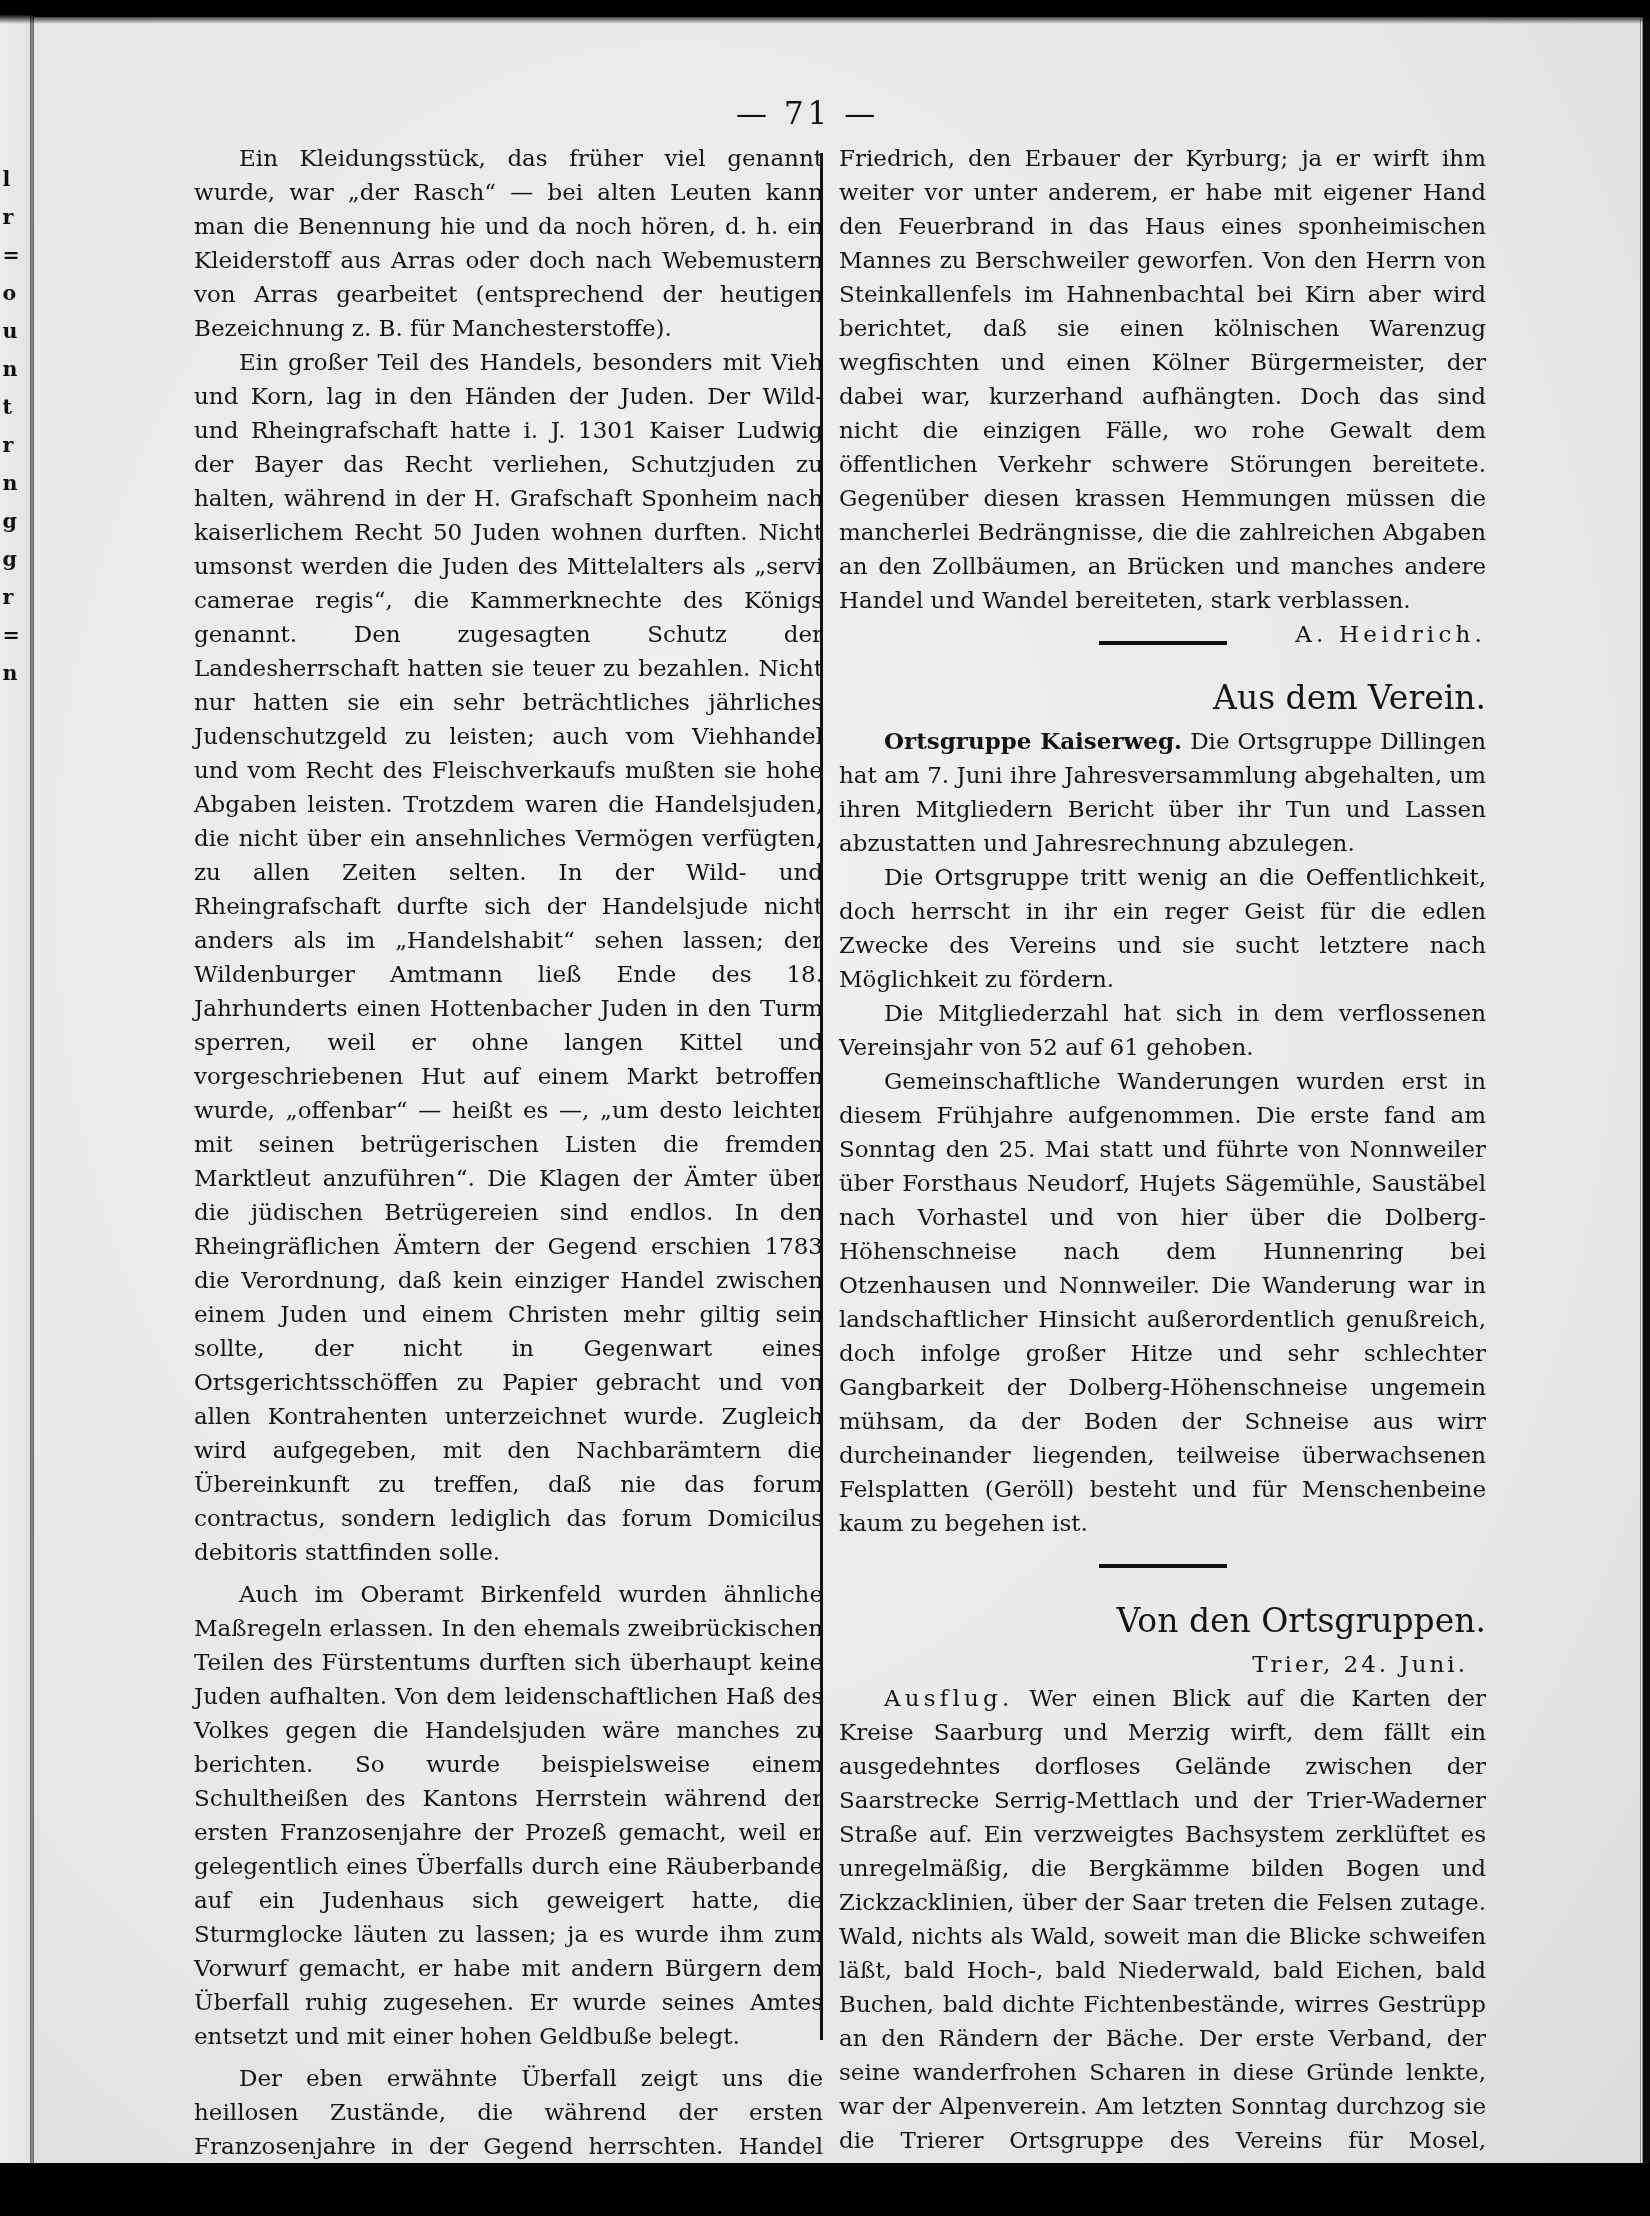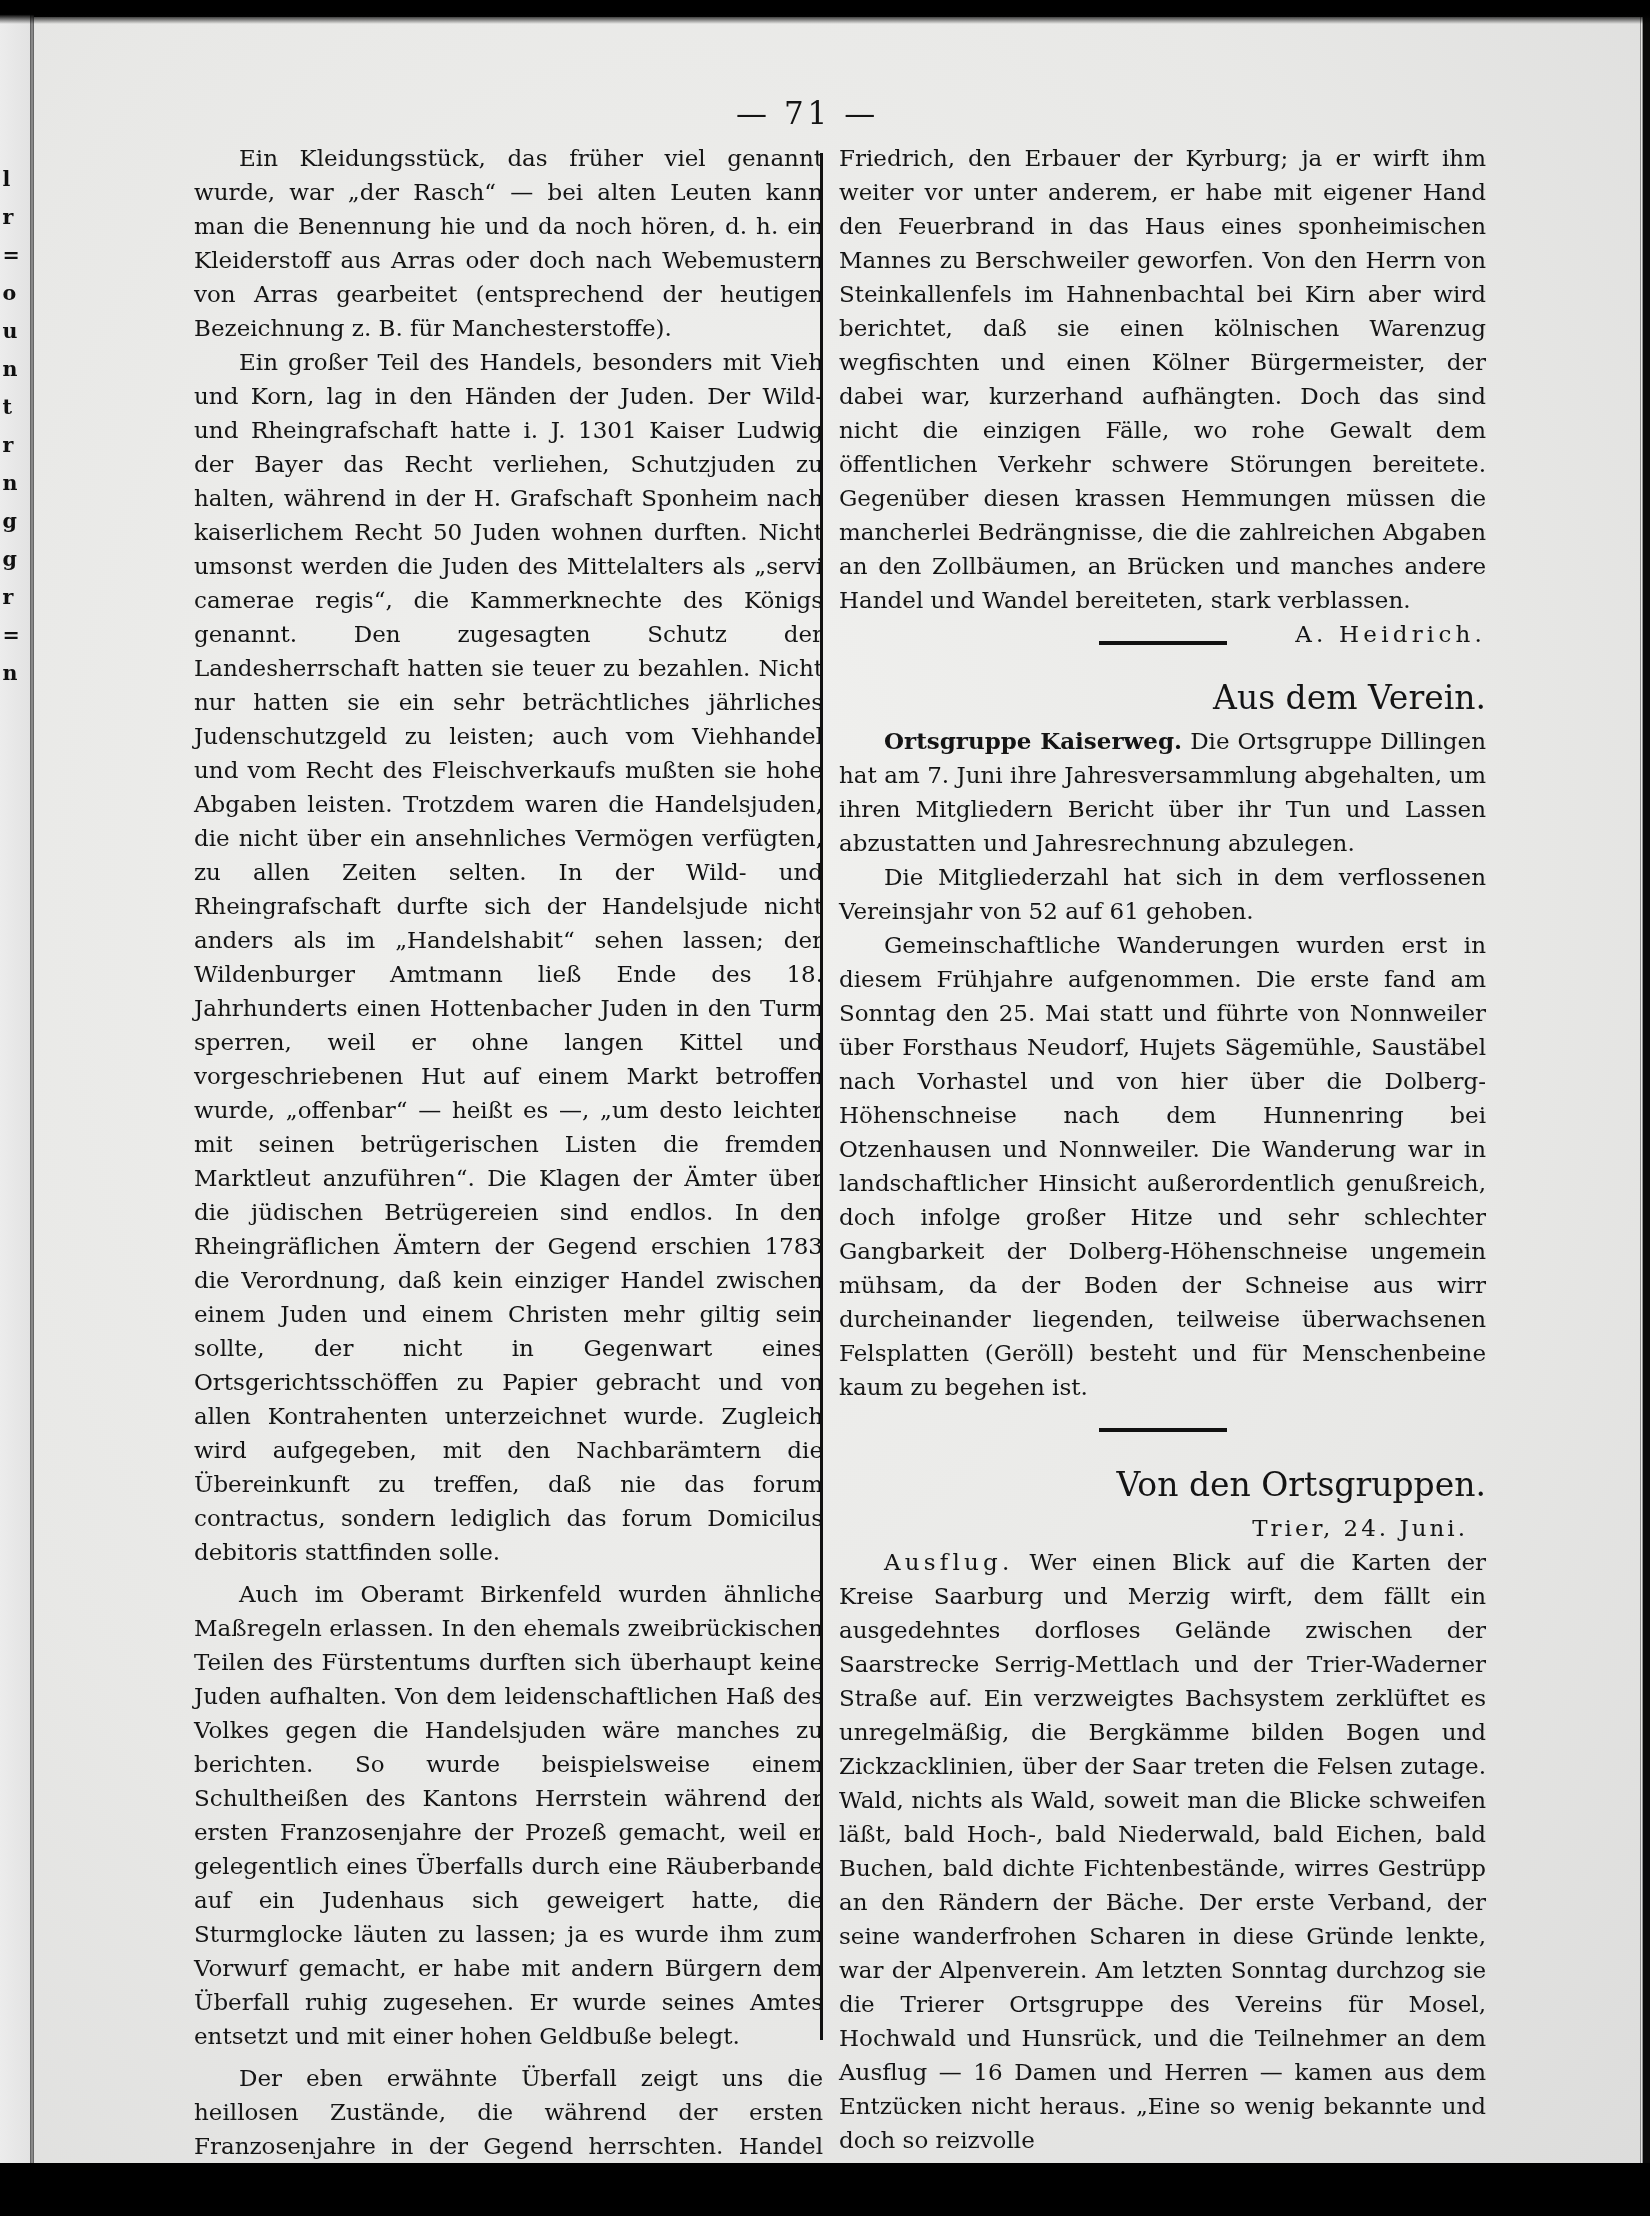--- a/index.html
+++ b/index.html
@@ -110,20 +110,21 @@
       <span>Friedrich, den Erbauer der Kyrburg; ja er wirft ihm weiter vor unter anderem, er habe mit eigener Hand den Feuerbrand in das Haus eines sponheimischen Mannes zu Berschweiler geworfen. Von den Herrn von Steinkallenfels im Hahnenbachtal bei Kirn aber wird berichtet, daß sie einen kölnischen Warenzug wegfischten und einen Kölner Bürgermeister, der dabei war, kurzerhand aufhängten. Doch das sind nicht die einzigen Fälle, wo rohe Gewalt dem öffentlichen Verkehr schwere Störungen bereitete. Gegenüber diesen krassen Hemmungen müssen die mancherlei Bedrängnisse, die die zahlreichen Abgaben an den Zollbäumen, an Brücken und manches andere Handel und Wandel bereiteten, stark verblassen.</span>
       <span class="signature">A. Heidrich.</span>
     </p>
 
     <div class="section-rule"></div>
     <h2 class="section-title">Aus dem Verein.</h2>
     <p>
       <span class="bold-run">Ortsgruppe Kaiserweg.</span>
       <span>Die Ortsgruppe Dillingen hat am 7. Juni ihre Jahresversammlung abgehalten, um ihren Mitgliedern Bericht über ihr Tun und Lassen abzustatten und Jahresrechnung abzulegen.</span>
     </p>
+    <p>Die Ortsgruppe tritt wenig an die Oeffentlichkeit, doch herrscht in ihr ein reger Geist für die edlen Zwecke des Vereins und sie sucht letztere nach Möglichkeit zu fördern.</p>
     <p>Die Mitgliederzahl hat sich in dem verflossenen Vereinsjahr von 52 auf 61 gehoben.</p>
     <p>Gemeinschaftliche Wanderungen wurden erst in diesem Frühjahre aufgenommen. Die erste fand am Sonntag den 25. Mai statt und führte von Nonnweiler über Forsthaus Neudorf, Hujets Sägemühle, Saustäbel nach Vorhastel und von hier über die Dolberg-Höhenschneise nach dem Hunnenring bei Otzenhausen und Nonnweiler. Die Wanderung war in landschaftlicher Hinsicht außerordentlich genußreich, doch infolge großer Hitze und sehr schlechter Gangbarkeit der Dolberg-Höhenschneise ungemein mühsam, da der Boden der Schneise aus wirr durcheinander liegenden, teilweise überwachsenen Felsplatten (Geröll) besteht und für Menschenbeine kaum zu begehen ist.</p>
 
     <div class="section-rule"></div>
     <h2 class="section-title">Von den Ortsgruppen.</h2>
     <p class="noindent dateline">Trier, 24. Juni.</p>
     <p>
       <span class="spaced">Ausflug.</span>
       <span>Wer einen Blick auf die Karten der Kreise Saarburg und Merzig wirft, dem fällt ein ausgedehntes dorfloses Gelände zwischen der Saarstrecke Serrig-Mettlach und der Trier-Waderner Straße auf. Ein verzweigtes Bachsystem zerklüftet es unregelmäßig, die Bergkämme bilden Bogen und Zickzacklinien, über der Saar treten die Felsen zutage. Wald, nichts als Wald, soweit man die Blicke schweifen läßt, bald Hoch-, bald Niederwald, bald Eichen, bald Buchen, bald dichte Fichtenbestände, wirres Gestrüpp an den Rändern der Bäche. Der erste Verband, der seine wanderfrohen Scharen in diese Gründe lenkte, war der Alpenverein. Am letzten Sonntag durchzog sie die Trierer Ortsgruppe des Vereins für Mosel, Hochwald und Hunsrück, und die Teilnehmer an dem Ausflug — 16 Damen und Herren — kamen aus dem Entzücken nicht heraus. „Eine so wenig bekannte und doch so reizvolle</span>
     </p>

